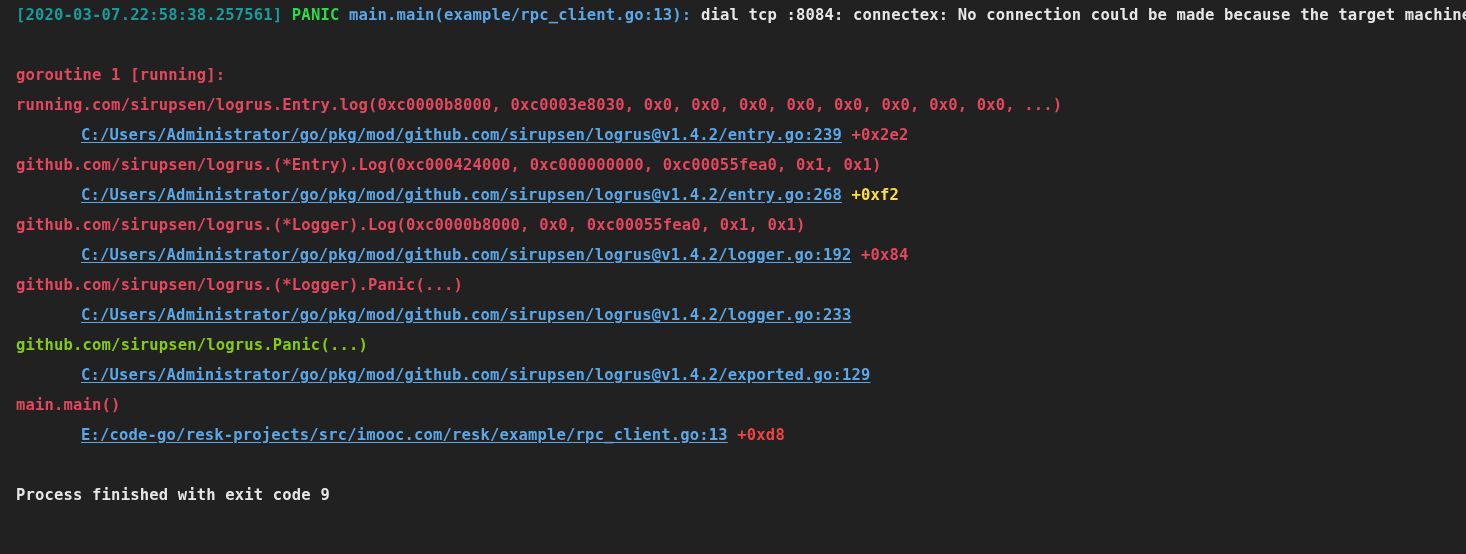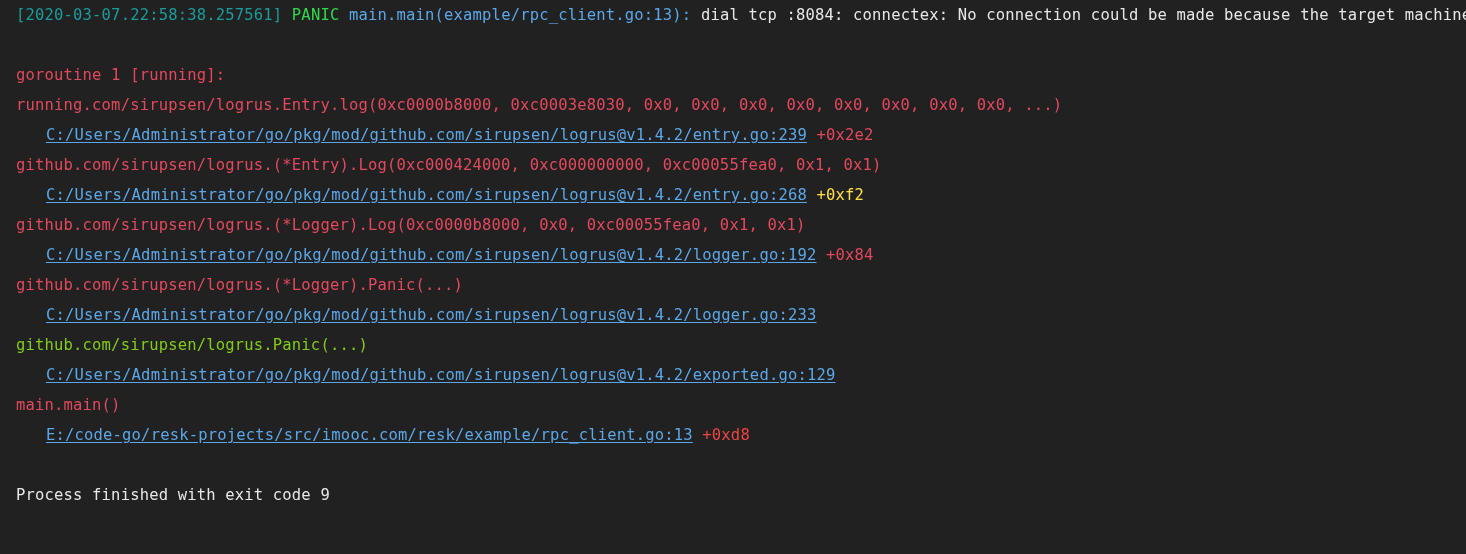--- a/index.html
+++ b/index.html
@@ -28,22 +28,23 @@
     letter-spacing: 0.18px;
     white-space: pre;
     padding-left: 16px;
     box-sizing: border-box;
   }
   .line.blank {
     height: 30px;
   }
   .line.indent {
     padding-left: 46px;
+    margin-left: 35px;
   }
-  .seg { white-space: pre; }
+  .seg { white-space: pre; font-weight: bold; }
   .c-time   { color: #1a9c9c; }
   .c-panic  { color: #2fd94b; }
   .c-link   { color: #5ba7e8; }
   .c-white  { color: #e7e7e7; }
   .c-err    { color: #e4485e; }
   .c-file   { color: #5ba7e8; text-decoration: underline; text-underline-offset: 2px; cursor: pointer; }
   .c-off    { color: #e4485e; }
 </style>
 </head>
 <body style="background: rgb(33, 33, 33);">

